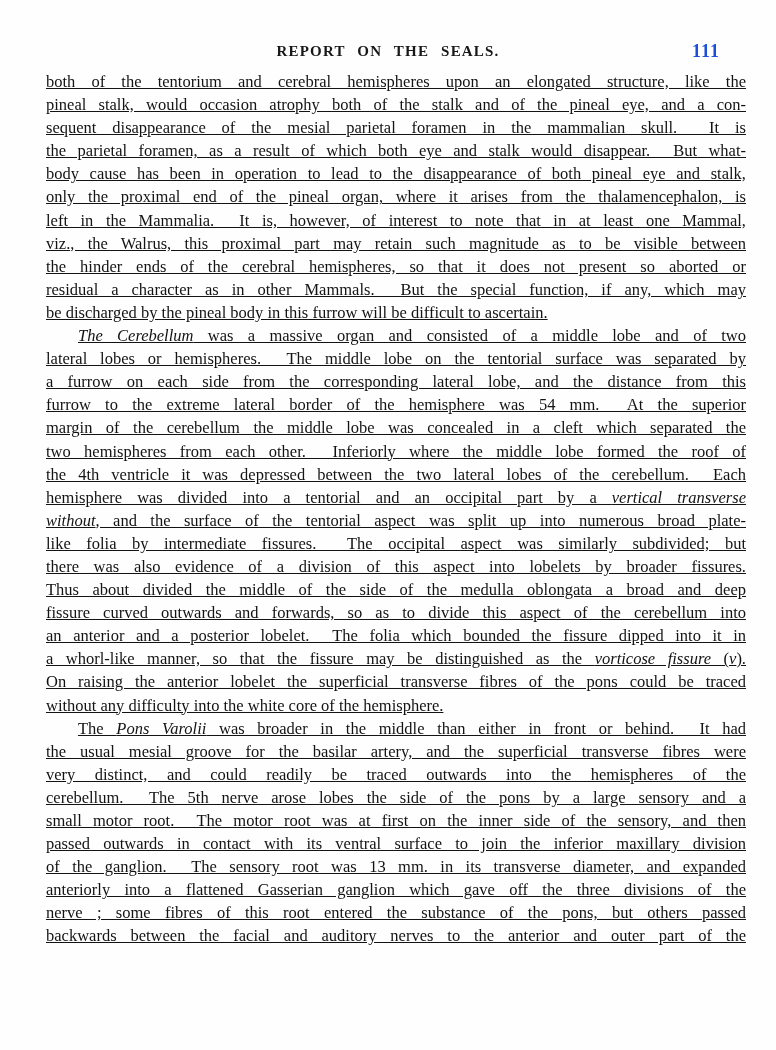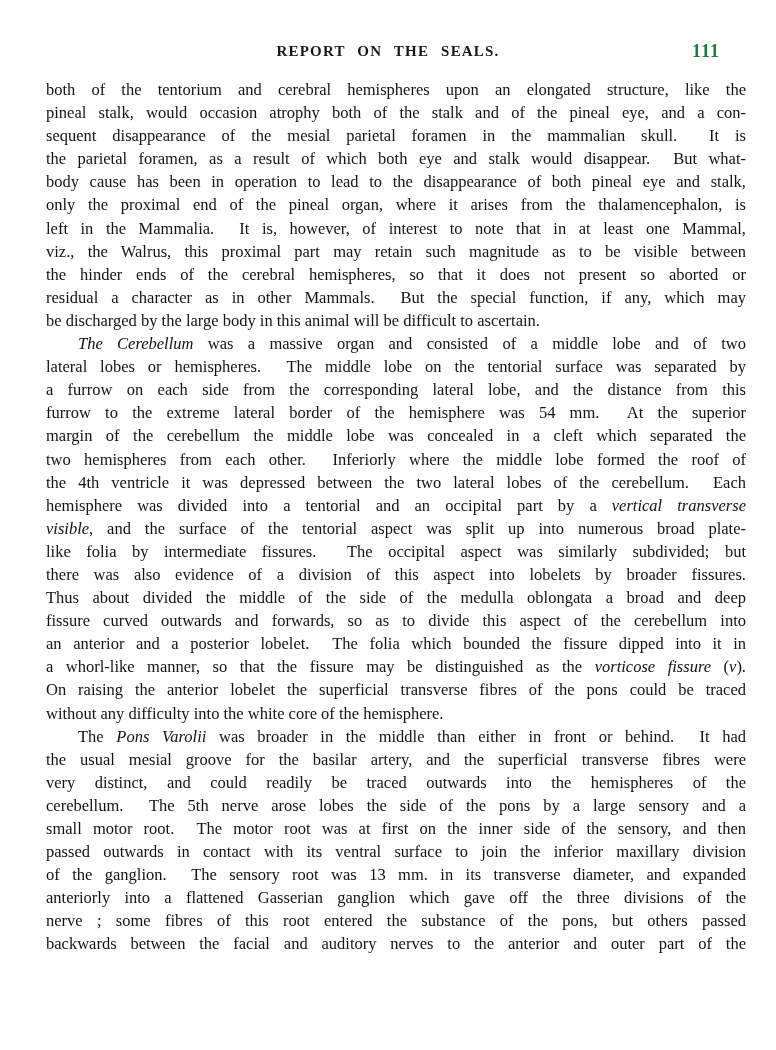--- a/index.html
+++ b/index.html
@@ -32,27 +32,28 @@
     font-weight: bold;
     color: #181818;
   }
   .running-head .page-number {
     position: absolute;
     right: 10px;
     top: -2px;
     font-size: 18px;
     font-weight: bold;
     letter-spacing: 1px;
-    color: #15803d;
+    color: #1d4ed8;
   }
   .page-body {
     position: absolute;
-    top: 78px;
+    top: 70px;
     left: 46px;
     width: 700px;
+    text-decoration: underline;
   }
   .line {
     font-size: 16.5px;
     line-height: 23.1px;
     height: 23.1px;
     text-align: justify;
     text-align-last: justify;
     white-space: pre-wrap;
     overflow: visible;
   }
@@ -78,30 +79,30 @@
       <div class="line"><span>both of the tentorium and cerebral hemispheres upon an elongated structure, like the</span></div>
       <div class="line"><span>pineal stalk, would occasion atrophy both of the stalk and of the pineal eye, and a con-</span></div>
       <div class="line"><span>sequent disappearance of the mesial parietal foramen in the mammalian skull.  It is</span></div>
       <div class="line"><span>the parietal foramen, as a result of which both eye and stalk would disappear.  But what-</span></div>
       <div class="line"><span>body cause has been in operation to lead to the disappearance of both pineal eye and stalk,</span></div>
       <div class="line"><span>only the proximal end of the pineal organ, where it arises from the thalamencephalon, is</span></div>
       <div class="line"><span>left in the Mammalia.  It is, however, of interest to note that in at least one Mammal,</span></div>
       <div class="line"><span>viz., the Walrus, this proximal part may retain such magnitude as to be visible between</span></div>
       <div class="line"><span>the hinder ends of the cerebral hemispheres, so that it does not present so aborted or</span></div>
       <div class="line"><span>residual a character as in other Mammals.  But the special function, if any, which may</span></div>
-      <div class="line last"><span>be discharged by the large body in this animal will be difficult to ascertain.</span></div>
+      <div class="line last"><span>be discharged by the pineal body in this furrow will be difficult to ascertain.</span></div>
       <div class="line indent"><span class="it">The Cerebellum</span><span> was a massive organ and consisted of a middle lobe and of two</span></div>
       <div class="line"><span>lateral lobes or hemispheres.  The middle lobe on the tentorial surface was separated by</span></div>
       <div class="line"><span>a furrow on each side from the corresponding lateral lobe, and the distance from this</span></div>
       <div class="line"><span>furrow to the extreme lateral border of the hemisphere was 54 mm.  At the superior</span></div>
       <div class="line"><span>margin of the cerebellum the middle lobe was concealed in a cleft which separated the</span></div>
       <div class="line"><span>two hemispheres from each other.  Inferiorly where the middle lobe formed the roof of</span></div>
       <div class="line"><span>the 4th ventricle it was depressed between the two lateral lobes of the cerebellum.  Each</span></div>
       <div class="line"><span>hemisphere was divided into a tentorial and an occipital part by a </span><span class="it">vertical transverse</span></div>
-      <div class="line"><span class="it">visible</span><span>, and the surface of the tentorial aspect was split up into numerous broad plate-</span></div>
+      <div class="line"><span class="it">without</span><span>, and the surface of the tentorial aspect was split up into numerous broad plate-</span></div>
       <div class="line"><span>like folia by intermediate fissures.  The occipital aspect was similarly subdivided; but</span></div>
       <div class="line"><span>there was also evidence of a division of this aspect into lobelets by broader fissures.</span></div>
       <div class="line"><span>Thus about divided the middle of the side of the medulla oblongata a broad and deep</span></div>
       <div class="line"><span>fissure curved outwards and forwards, so as to divide this aspect of the cerebellum into</span></div>
       <div class="line"><span>an anterior and a posterior lobelet.  The folia which bounded the fissure dipped into it in</span></div>
       <div class="line"><span>a whorl-like manner, so that the fissure may be distinguished as the </span><span class="it">vorticose fissure</span><span> (</span><span class="it">v</span><span>).</span></div>
       <div class="line"><span>On raising the anterior lobelet the superficial transverse fibres of the pons could be traced</span></div>
       <div class="line last"><span>without any difficulty into the white core of the hemisphere.</span></div>
       <div class="line indent"><span>The </span><span class="it">Pons Varolii</span><span> was broader in the middle than either in front or behind.  It had</span></div>
       <div class="line"><span>the usual mesial groove for the basilar artery, and the superficial transverse fibres were</span></div>

